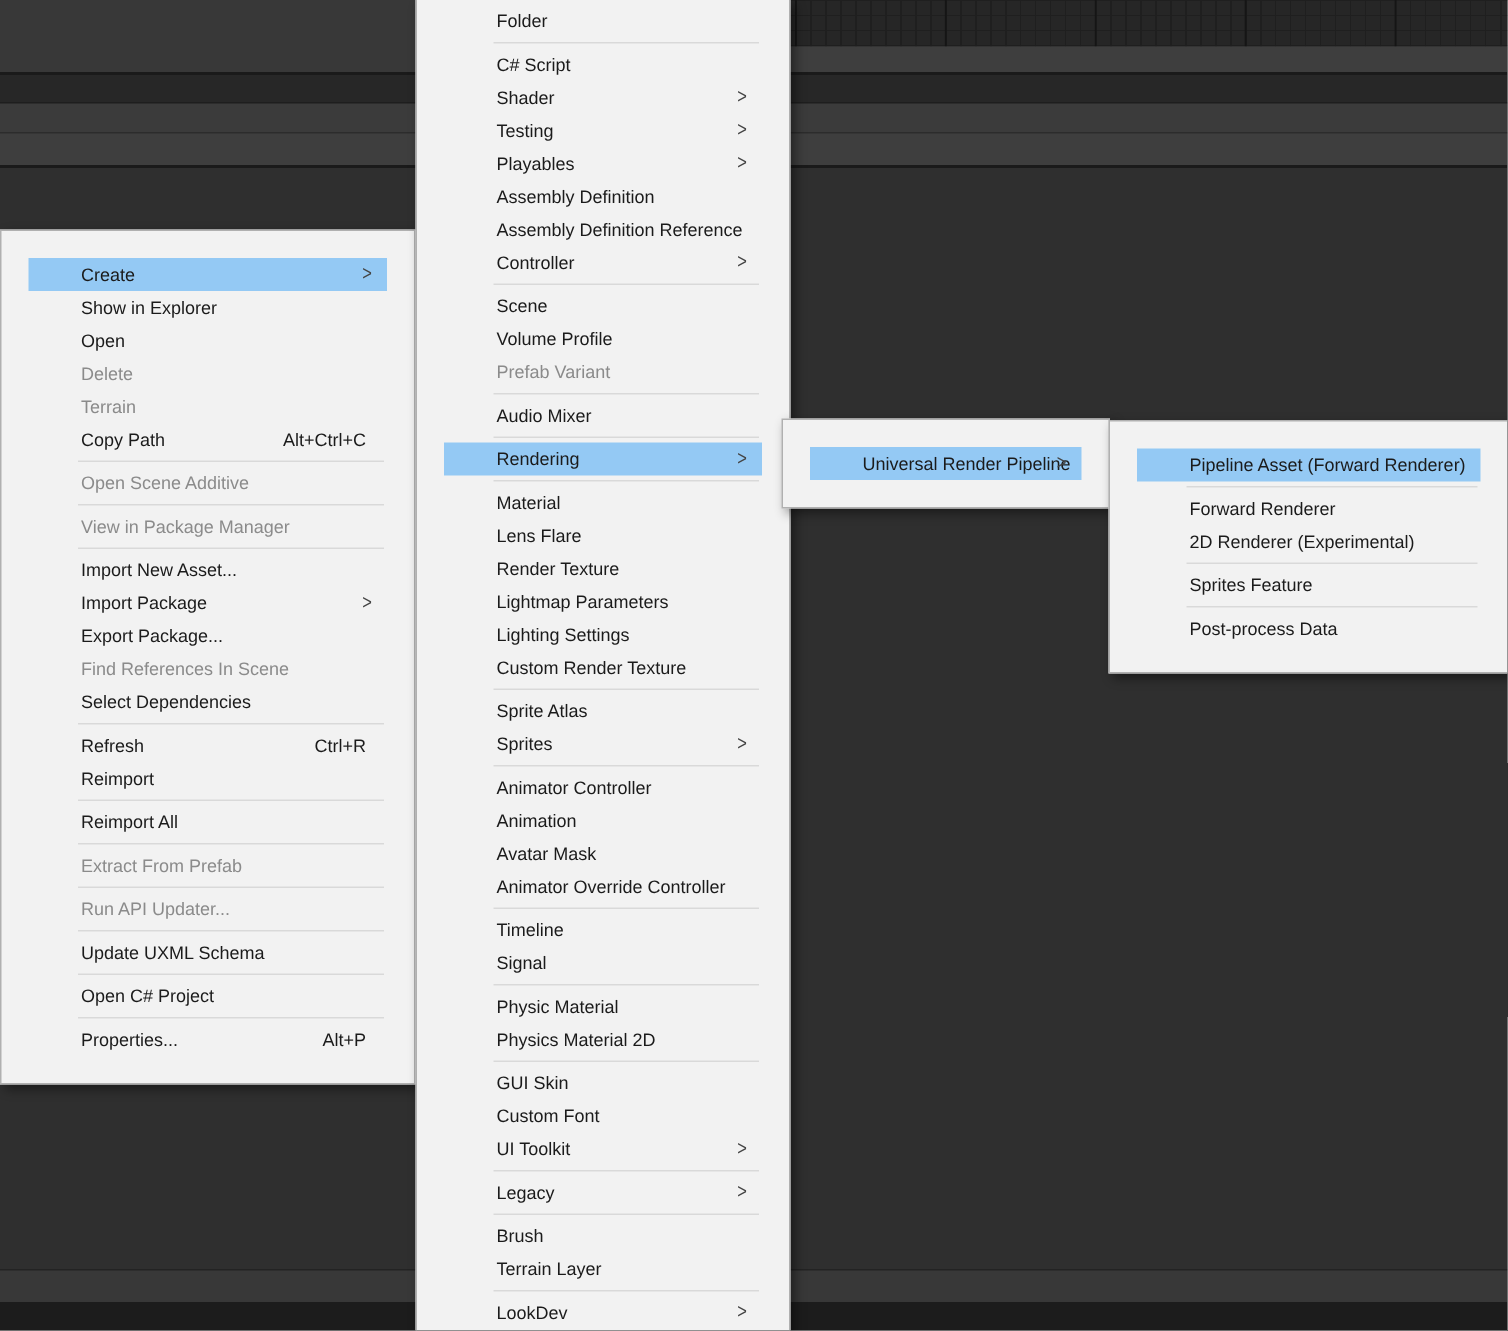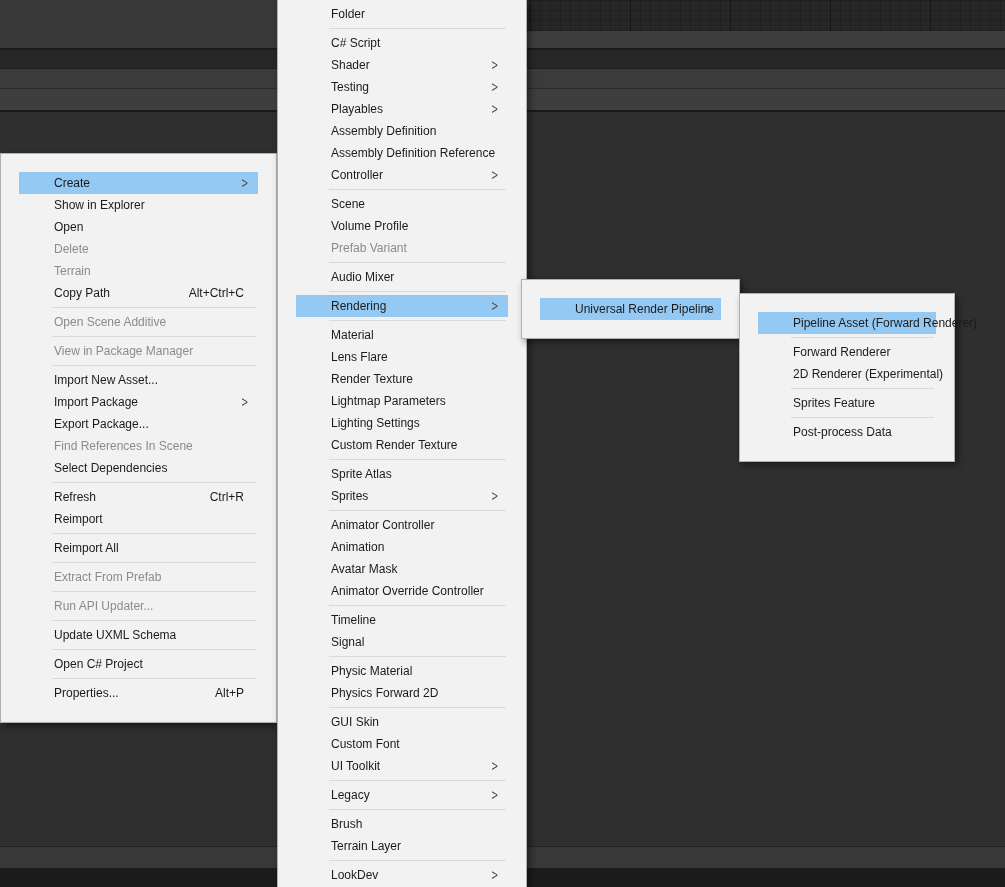--- a/index.html
+++ b/index.html
@@ -37,21 +37,21 @@
   .menu-item.highlighted { background:var(--highlight); }
   .menu-item.disabled { color:var(--text_disabled); }
   .separator { height:1px; background:var(--separator); margin:3px 2px 3px 33px; }
   .shortcut { position:absolute; right:14px; top:0; }
   .arrow { position:absolute; right:10px; top:0; font-size:11px; color:var(--arrow);
            transform:scaleY(1.25); transform-origin:center; }
 
   #menu-context   { left:0;     top:133px; width:277px;margin-top:20px; }
   #menu-create    { left:277px; top:0;     width:250px; border-top:none; padding-top:3px; }
   #menu-rendering { left:521px; top:279px; width:219px; z-index:3; }
-  #menu-urp       { left:739px; top:293px; width:216px; z-index:4; }
+  #menu-urp       { left:739px; top:280px; width:267px; z-index:4; }
 </style>
 </head>
 <body>
 
 <div class="screen">
 
   <div class="bg bg-top-left"></div>
   <div class="bg bg-grid"></div>
   <div class="bg bg-under-grid"></div>
   <div class="bg bg-line-48"></div>
@@ -127,21 +127,21 @@
       <div class="separator"></div>
       <div class="menu-item"><span class="label">Animator Controller</span></div>
       <div class="menu-item"><span class="label">Animation</span></div>
       <div class="menu-item"><span class="label">Avatar Mask</span></div>
       <div class="menu-item"><span class="label">Animator Override Controller</span></div>
       <div class="separator"></div>
       <div class="menu-item"><span class="label">Timeline</span></div>
       <div class="menu-item"><span class="label">Signal</span></div>
       <div class="separator"></div>
       <div class="menu-item"><span class="label">Physic Material</span></div>
-      <div class="menu-item"><span class="label">Physics Forward 2D</span></div>
+      <div class="menu-item"><span class="label">Physics Material 2D</span></div>
       <div class="separator"></div>
       <div class="menu-item"><span class="label">GUI Skin</span></div>
       <div class="menu-item"><span class="label">Custom Font</span></div>
       <div class="menu-item"><span class="label">UI Toolkit</span><span class="arrow">&gt;</span></div>
       <div class="separator"></div>
       <div class="menu-item"><span class="label">Legacy</span><span class="arrow">&gt;</span></div>
       <div class="separator"></div>
       <div class="menu-item"><span class="label">Brush</span></div>
       <div class="menu-item"><span class="label">Terrain Layer</span></div>
       <div class="separator"></div>

